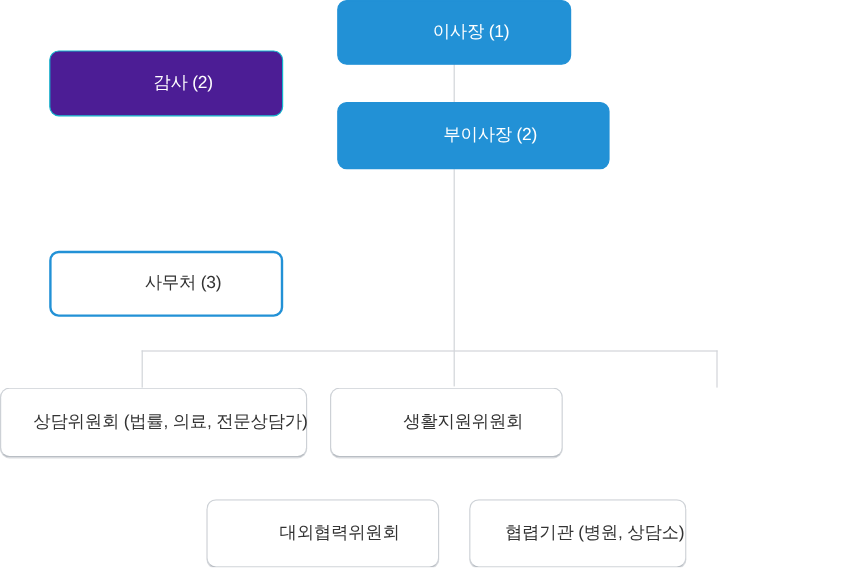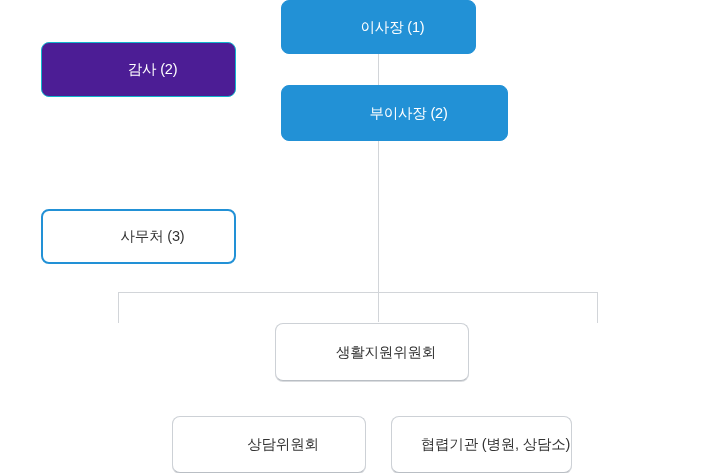--- a/index.html
+++ b/index.html
@@ -86,27 +86,30 @@
 
   <div class="node node-filled-blue" style="left:281px; top:85px; width:227px; height:56px;">
     <span>부이사장 (2)</span>
   </div>
 
 
   <div class="node node-outline-blue" style="left:41px; top:209px; width:195px; height:55px;">
     <span>사무처 (3)</span>
   </div>
 
+  <div class="node node-outline-gray" style="left:0px; top:323px; width:256px; height:58px;">
+    <span>상담위원회 (법률, 의료, 전문상담가)</span>
+  </div>
 
   <div class="node node-outline-gray" style="left:275px; top:323px; width:194px; height:58px;">
     <span>생활지원위원회</span>
   </div>
 
 
   <div class="node node-outline-gray" style="left:172px; top:416px; width:194px; height:57px;">
-    <span>상담위원회</span>
+    <span>대외협력위원회</span>
   </div>
 
   <div class="node node-outline-gray" style="left:391px; top:416px; width:181px; height:57px;">
     <span>협렵기관 (병원, 상담소)</span>
   </div>
 
 </div>
 
 </body></html>

